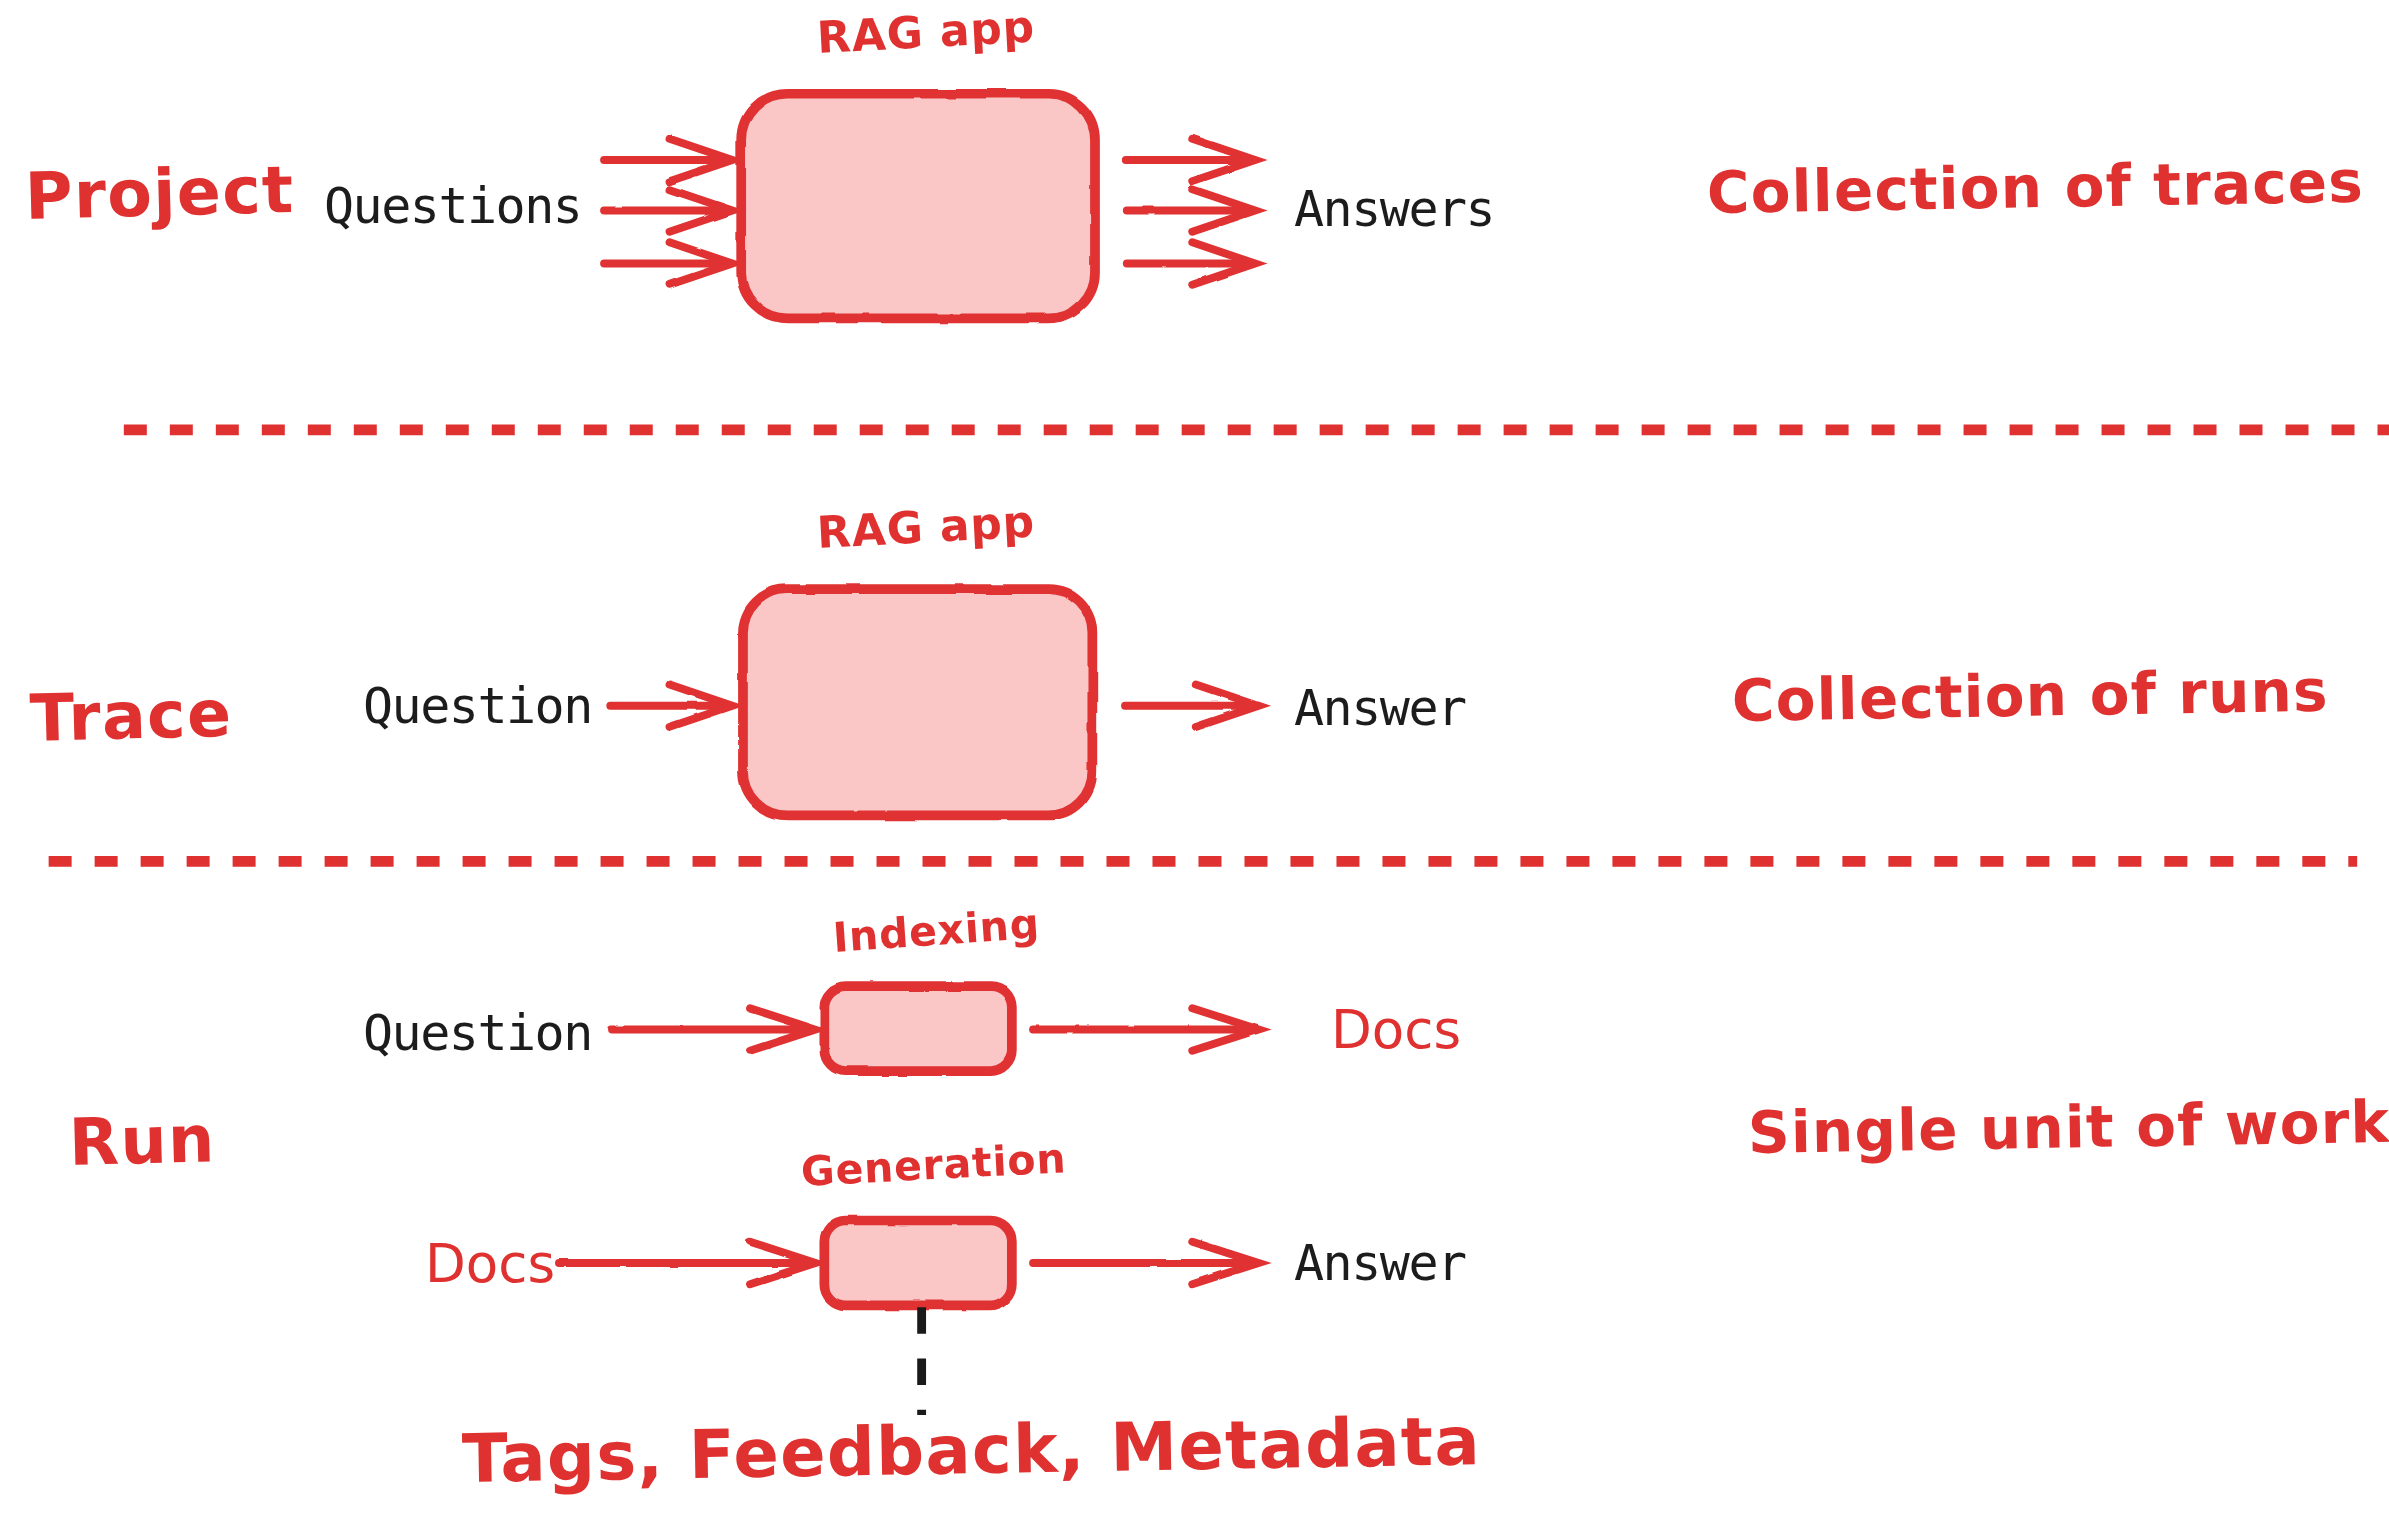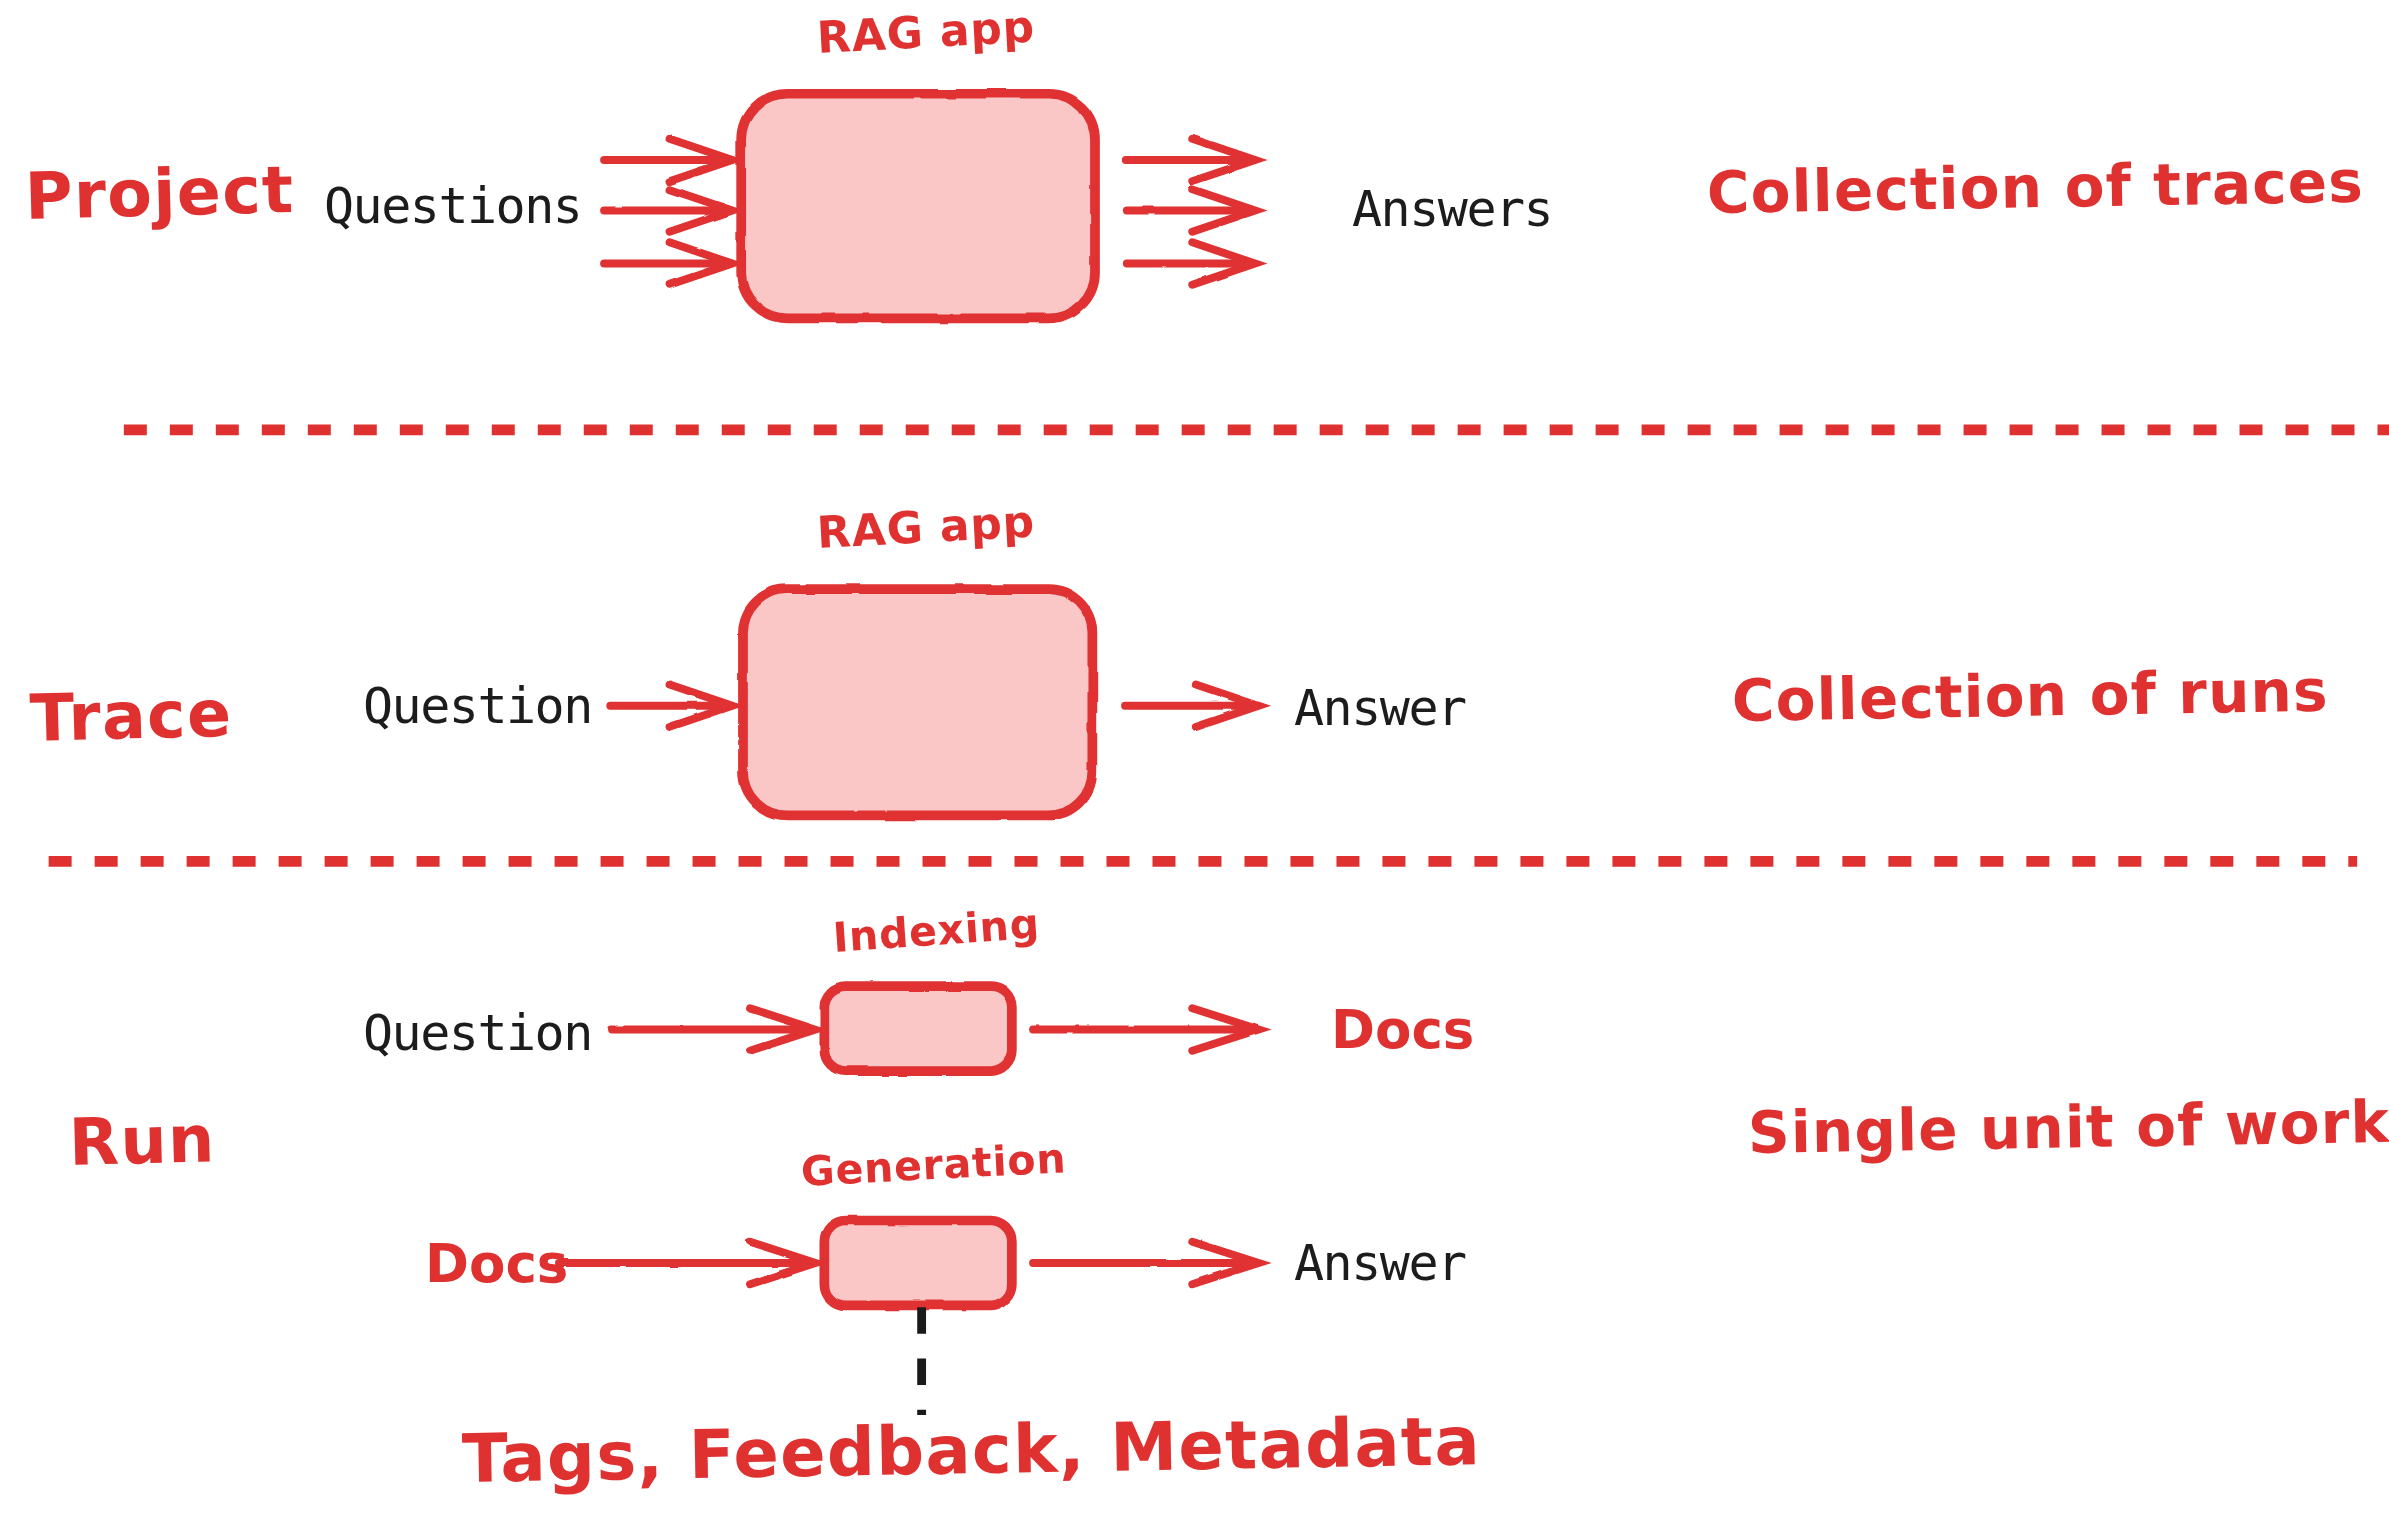--- a/index.html
+++ b/index.html
@@ -38,21 +38,21 @@
   .mono {
     font-family: "DejaVu Sans Mono", monospace;
     color: #1c1c1c;
     font-weight: 400;
     letter-spacing: -0.03em;
     text-align: right;
   }
   .mono-red {
     font-family: "DejaVu Sans", sans-serif;
     color: #E03131;
-    font-weight: 700;
+    font-weight: 400;
   }
 </style>
 </head>
 <body>
 
 <div id="canvas">
 
   <svg class="layer" viewBox="0 0 2701 1739" preserveAspectRatio="none">
 
     <defs>
@@ -149,21 +149,21 @@
       </g>
     </g>
   </svg>
 
   <div class="lbl hand" style="left:25px; top:164px; font-size:65px; transform:rotate(-1.5deg);">Project</div>
 
   <div class="lbl hand" style="left:817px; top:16px; font-size:44px; transform:rotate(-3deg);">RAG app</div>
 
   <div class="lbl mono" style="left:324px; top:181px; font-size:50px;">Questions</div>
 
-  <div class="lbl mono" style="left:1352px; top:184px; font-size:50px;">Answers</div>
+  <div class="lbl mono" style="left:1294px; top:184px; font-size:50px;">Answers</div>
 
   <div class="lbl hand" style="left:1707px; top:164px; font-size:58px; transform:rotate(-1deg);">Collection of traces</div>
 
   <div class="lbl hand" style="left:30px; top:686px; font-size:65px; transform:rotate(-1.5deg);">Trace</div>
 
   <div class="lbl hand" style="left:817px; top:511px; font-size:44px; transform:rotate(-3deg);">RAG app</div>
 
   <div class="lbl mono" style="left:363px; top:681px; font-size:50px;">Question</div>
 
   <div class="lbl mono" style="left:1294px; top:683px; font-size:50px;">Answer</div>

